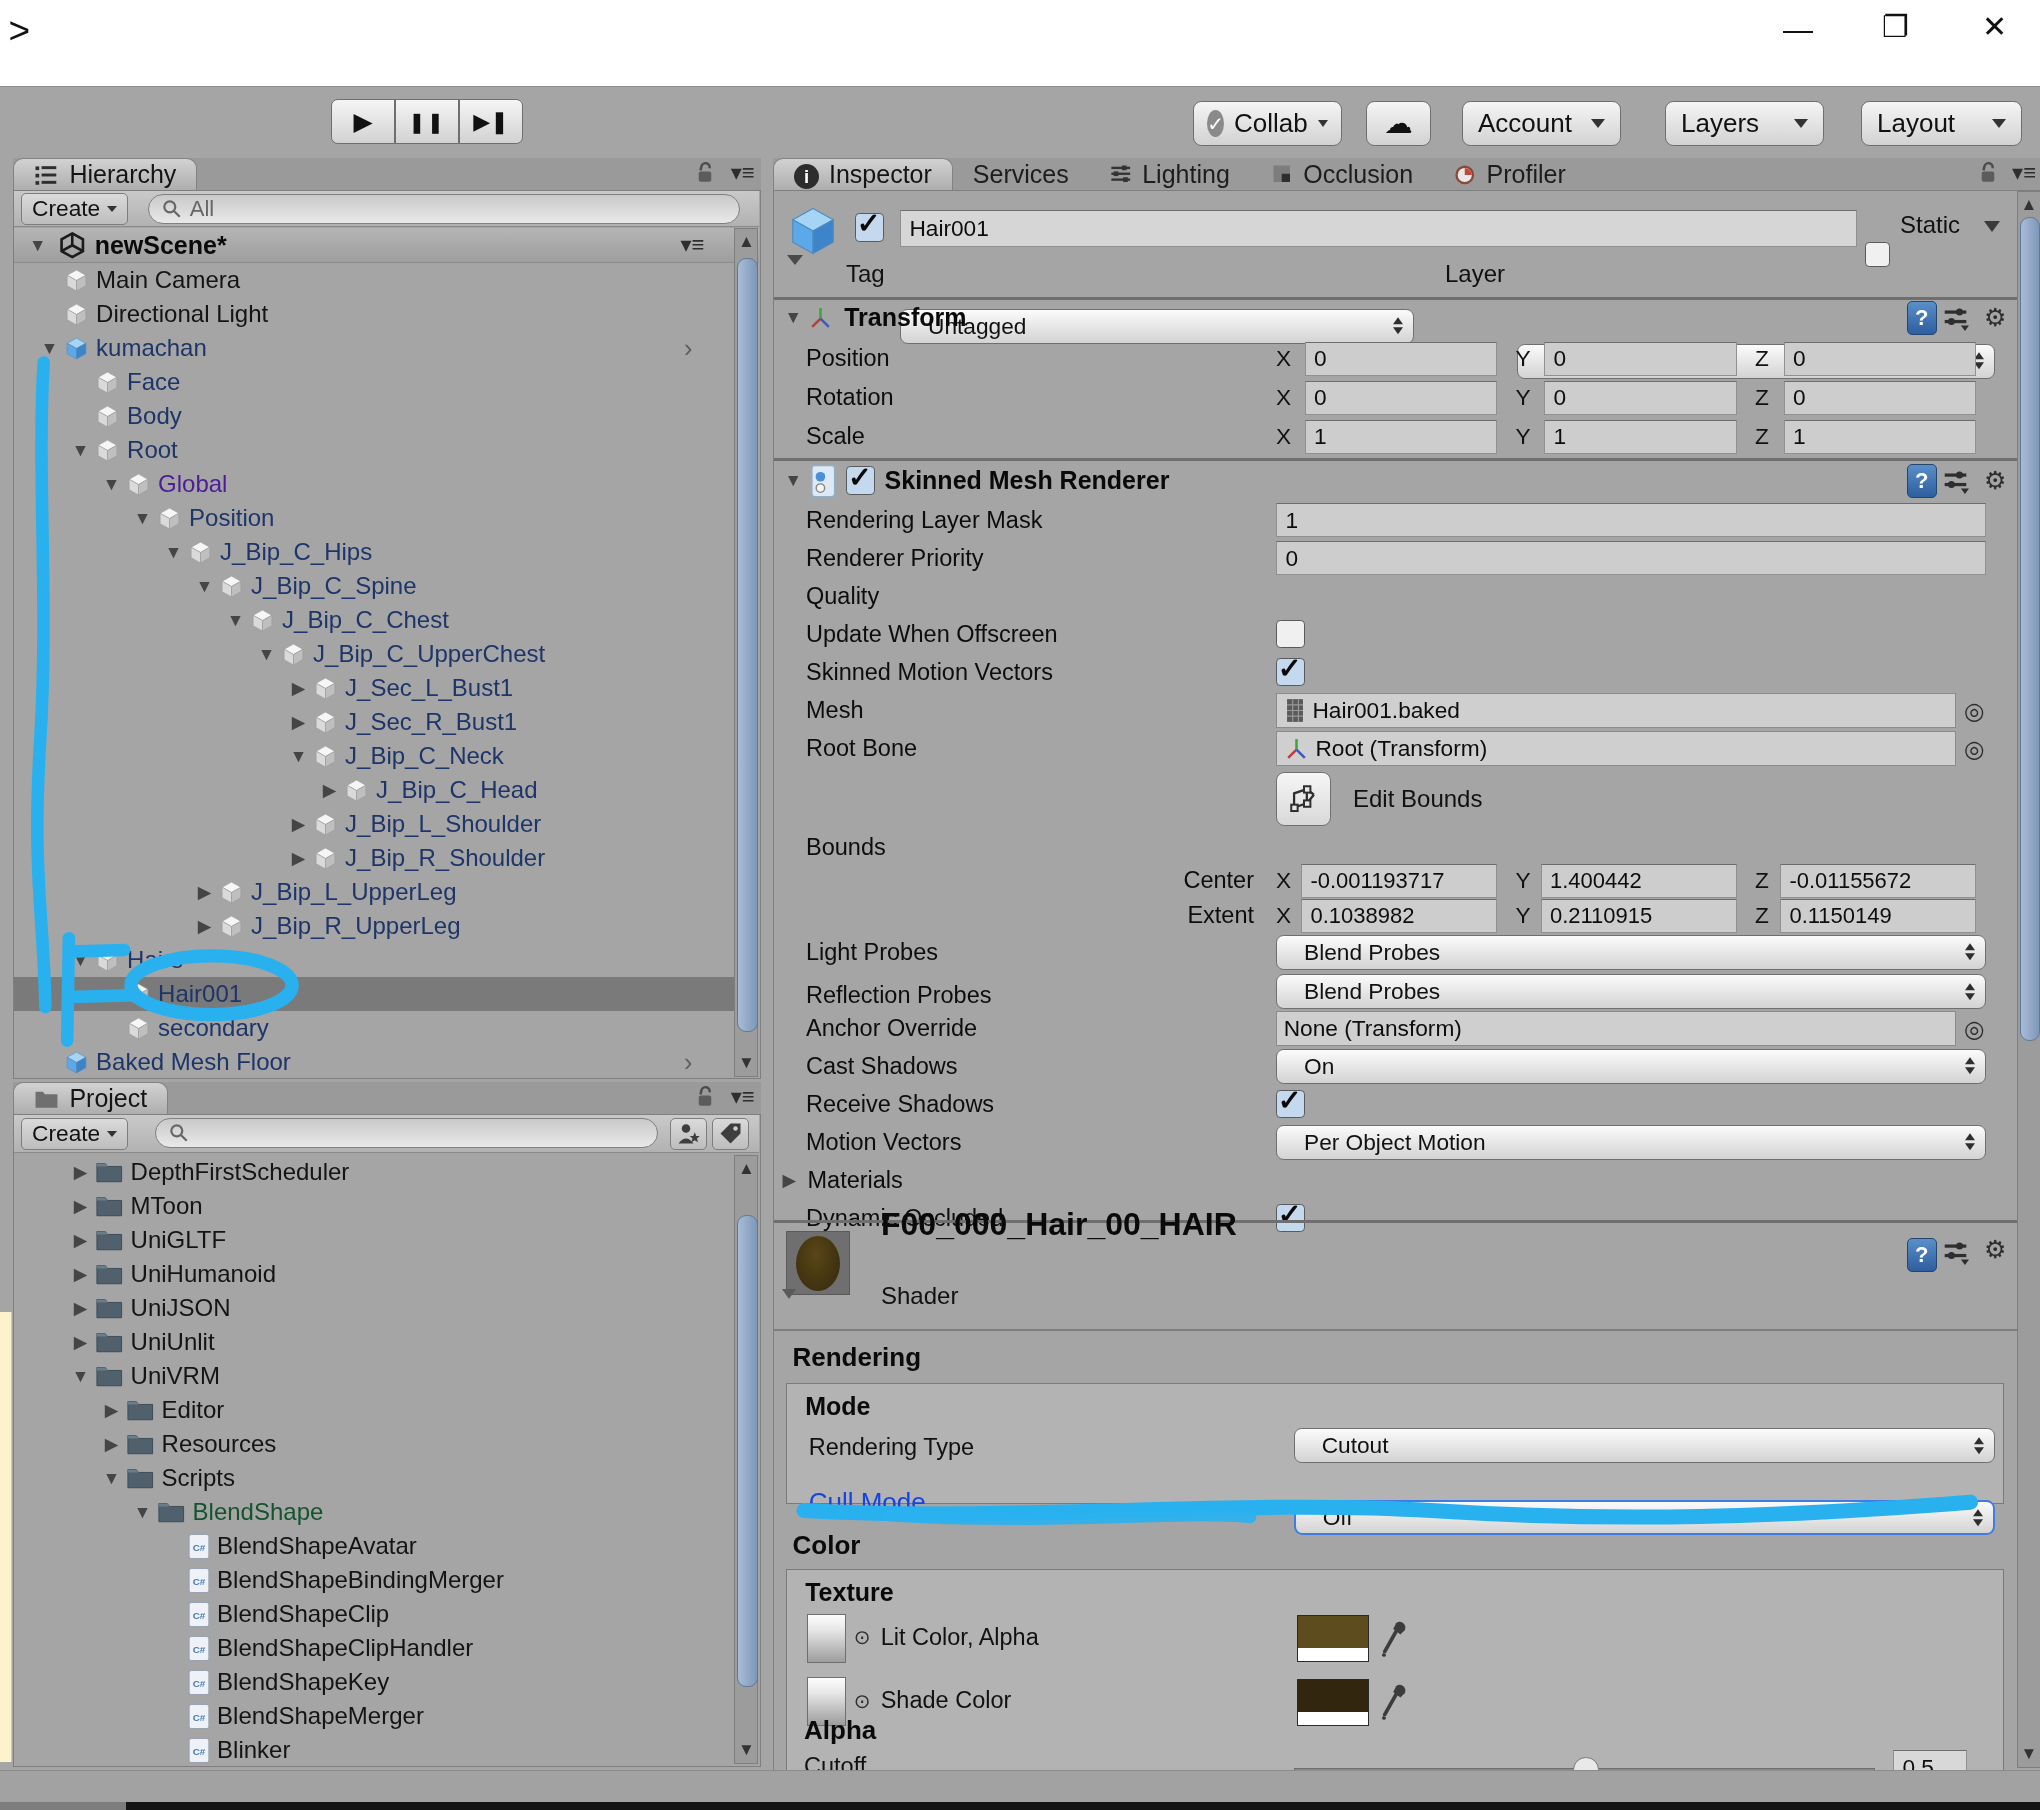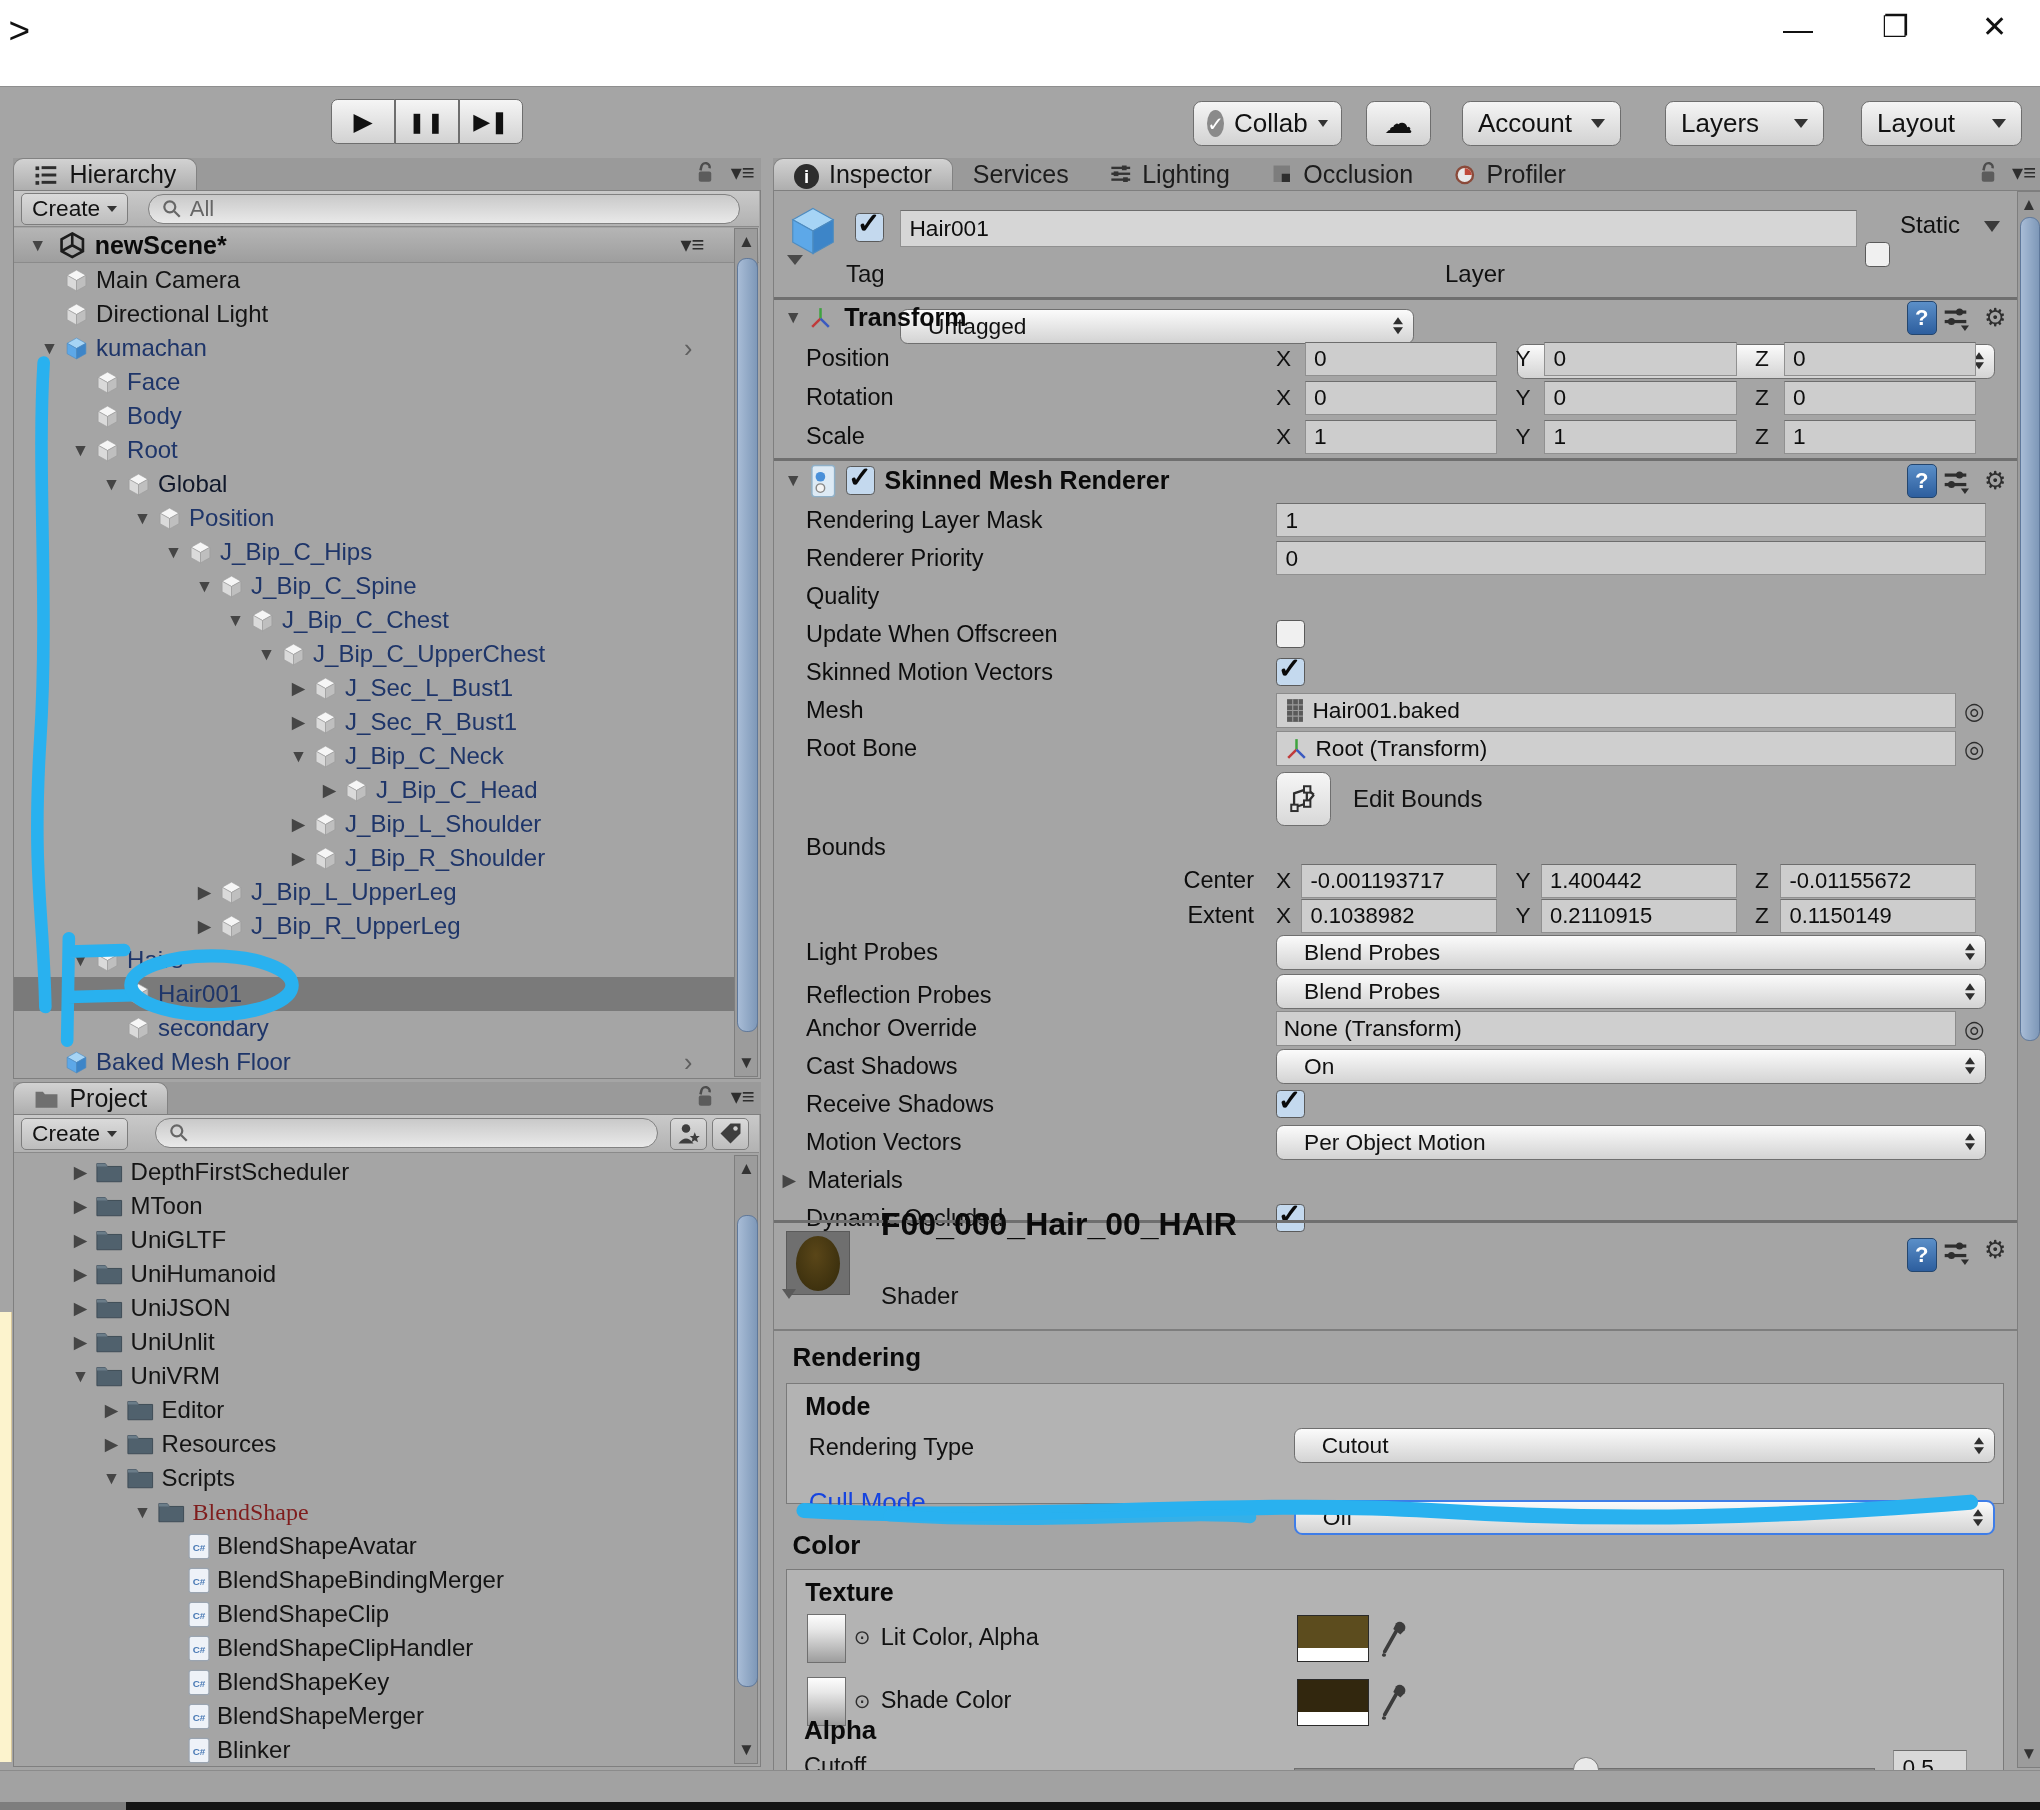--- a/index.html
+++ b/index.html
@@ -245,21 +245,21 @@
         </div>
         <div class="trow" style="padding-left: 82px;">
           <span class="arr">▼</span>
           <span>
             <svg width="25" height="25" viewBox="0 0 24 24">
               <polygon points="12,2 21,7 12,12 3,7" fill="#f6f6f6" stroke="#9a9a9a" stroke-width="0.6"></polygon>
               <polygon points="3,7 12,12 12,22 3,17" fill="#dadada" stroke="#9a9a9a" stroke-width="0.6"></polygon>
               <polygon points="21,7 12,12 12,22 21,17" fill="#bfbfbf" stroke="#9a9a9a" stroke-width="0.6"></polygon>
             </svg>
           </span>
-          <span class="lbl" style="color: #0f172a;">Global</span>
+          <span class="lbl" style="color: #4c1d95;">Global</span>
         </div>
         <div class="trow" style="padding-left: 113px;">
           <span class="arr">▼</span>
           <span>
             <svg width="25" height="25" viewBox="0 0 24 24">
               <polygon points="12,2 21,7 12,12 3,7" fill="#f6f6f6" stroke="#9a9a9a" stroke-width="0.6"></polygon>
               <polygon points="3,7 12,12 12,22 3,17" fill="#dadada" stroke="#9a9a9a" stroke-width="0.6"></polygon>
               <polygon points="21,7 12,12 12,22 21,17" fill="#bfbfbf" stroke="#9a9a9a" stroke-width="0.6"></polygon>
             </svg>
           </span>
@@ -598,21 +598,21 @@
           <span class="lbl" style="color: rgb(20, 20, 20);">Scripts</span>
         </div>
         <div class="trow" style="padding-left: 113px;">
           <span class="arr">▼</span>
           <span>
             <svg width="28.5" height="23.5" viewBox="0 0 24 20">
               <path d="M1.5 3 h7 l2 2.5 h12 v13 h-21 z" fill="#50616d" stroke="#3c4a54" stroke-width="0.8"></path>
               <path d="M1.5 3 h7 l2 2.5 h-9 z" fill="#6b7d89"></path>
             </svg>
           </span>
-          <span class="lbl" style="color: #7f1d1d; font-family: Liberation Serif, serif;">BlendShape</span>
+          <span class="lbl" style="color: #14532d;">BlendShape</span>
         </div>
         <div class="trow" style="padding-left: 144px;">
           <span class="arr"></span>
           <span>
             <svg width="22" height="27" viewBox="0 0 20 24" style="font-size:29px">
               <rect x="1" y="1" width="18" height="22" rx="2" fill="#eef2f8" stroke="#9aa4b0" stroke-width="1"></rect>
               <text x="10" y="16" font-size="9" font-weight="bold" fill="#4a7ab5" text-anchor="middle" font-family="Liberation Sans, sans-serif">C#</text>
             </svg>
           </span>
           <span class="lbl" style="color: rgb(20, 20, 20);">BlendShapeAvatar</span>

